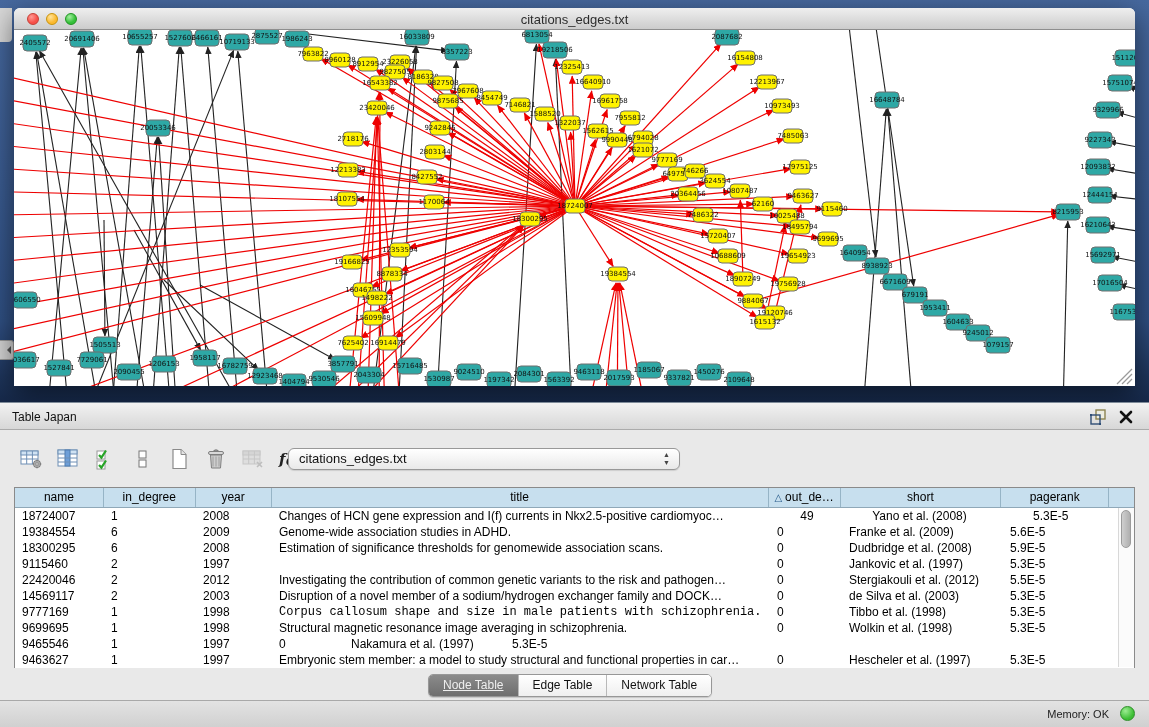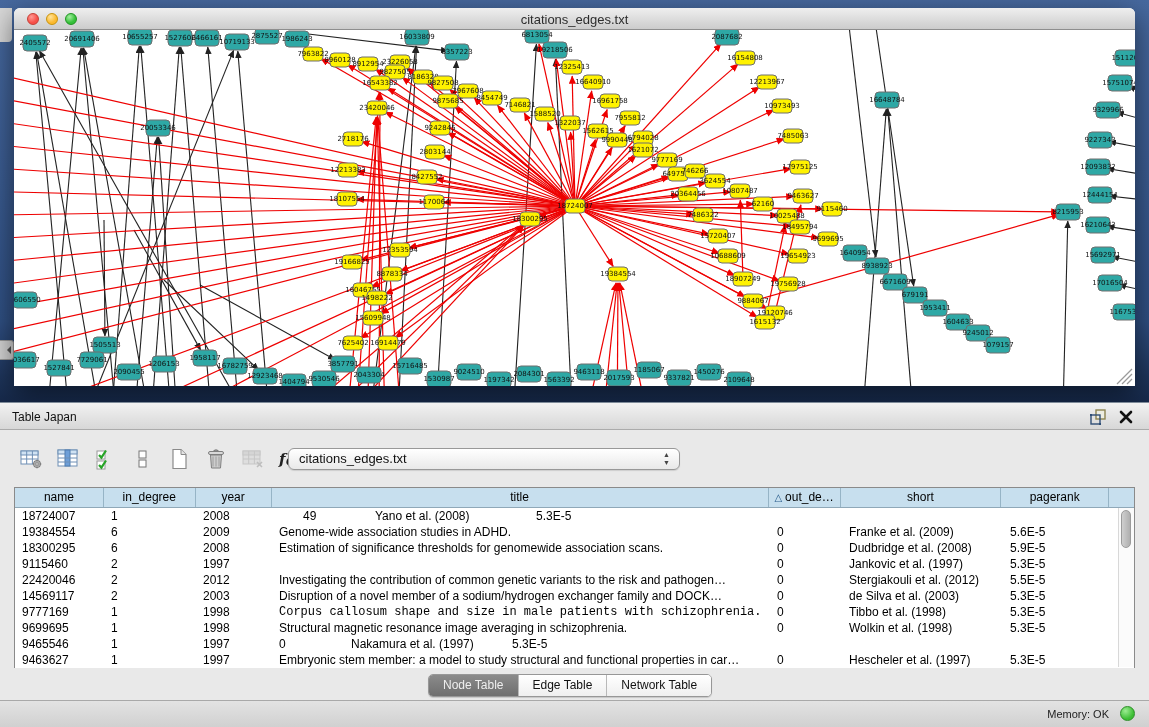--- a/index.html
+++ b/index.html
@@ -56,21 +56,21 @@
       overflow:hidden;white-space:nowrap;}
   .vscroll{position:absolute;right:0;top:20px;bottom:0;width:15px;background:#FBFBFB;border-left:1px solid #D8D8D8;}
   .vthumb{position:absolute;left:2px;top:2px;width:10px;height:38px;border-radius:5px;
       background:linear-gradient(90deg,#CFCFCF,#AFAFAF);border:1px solid #9B9B9B;box-sizing:border-box;cursor:pointer;}
 
   .tabs{position:absolute;left:428px;top:244px;height:21px;display:flex;border:1px solid #979797;
       border-radius:5px;overflow:hidden;background:#fff;box-shadow:0 1px 1px rgba(0,0,0,.15);}
   .tab{font-size:12px;padding:0 14px;line-height:20px;color:#111;background:linear-gradient(180deg,#FFFFFF,#EFEFEF);
       border-right:1px solid #B9B9B9;cursor:pointer;white-space:nowrap;}
   .tab:last-child{border-right:none;}
-  .tab.active{background:linear-gradient(180deg,#8B8B8B,#6E6E6E);color:#EFEFEF;}
+  .tab.active{background:linear-gradient(180deg,#8B8B8B,#6E6E6E);color:#EFEFEF;text-decoration:underline;}
 
   .statusbar{position:absolute;left:0;top:700px;width:1149px;height:27px;box-sizing:border-box;
       background:linear-gradient(180deg,#E3E3E3,#D0D0D0);border-top:1px solid #A9A9A9;}
   .mem{position:absolute;right:40px;top:7px;font-size:11px;color:#222;}
   .memdot{position:absolute;right:14px;top:5px;width:15px;height:15px;border-radius:50%;
       background:radial-gradient(circle at 35% 30%,#9CEC92,#3DBE35 65%);border:1px solid #2B8F26;box-sizing:border-box;}
 </style>
 </head>
 <body>
 
@@ -852,20 +852,21 @@
         <div class="th" style="width: 72px;"><span class="sortglyph">△</span>out_de…</div>
         <div class="th" style="width: 161px;">short</div>
         <div class="th" style="width: 108px;">pagerank</div>
         <div class="th" style="width: 25px; border-right: none;"></div>
       </div>
     <div id="tbody">
         <div class="trow">
           <div class="td" style="width: 89px;">18724007</div>
           <div class="td" style="width: 92px;">1</div>
           <div class="td" style="width: 76px;">2008</div>
+          <div class="td" style="width: 498px;">Changes of HCN gene expression and I(f) currents in Nkx2.5-positive cardiomyoc…</div>
           <div class="td" style="width: 72px; margin-left: 24px;">49</div>
           <div class="td" style="width: 161px;">Yano et al. (2008)</div>
           <div class="td" style="width: 108px;">5.3E-5</div>
         </div>
         <div class="trow">
           <div class="td" style="width: 89px;">19384554</div>
           <div class="td" style="width: 92px;">6</div>
           <div class="td" style="width: 76px;">2009</div>
           <div class="td" style="width: 498px;">Genome-wide association studies in ADHD.</div>
           <div class="td" style="width: 72px;">0</div>

